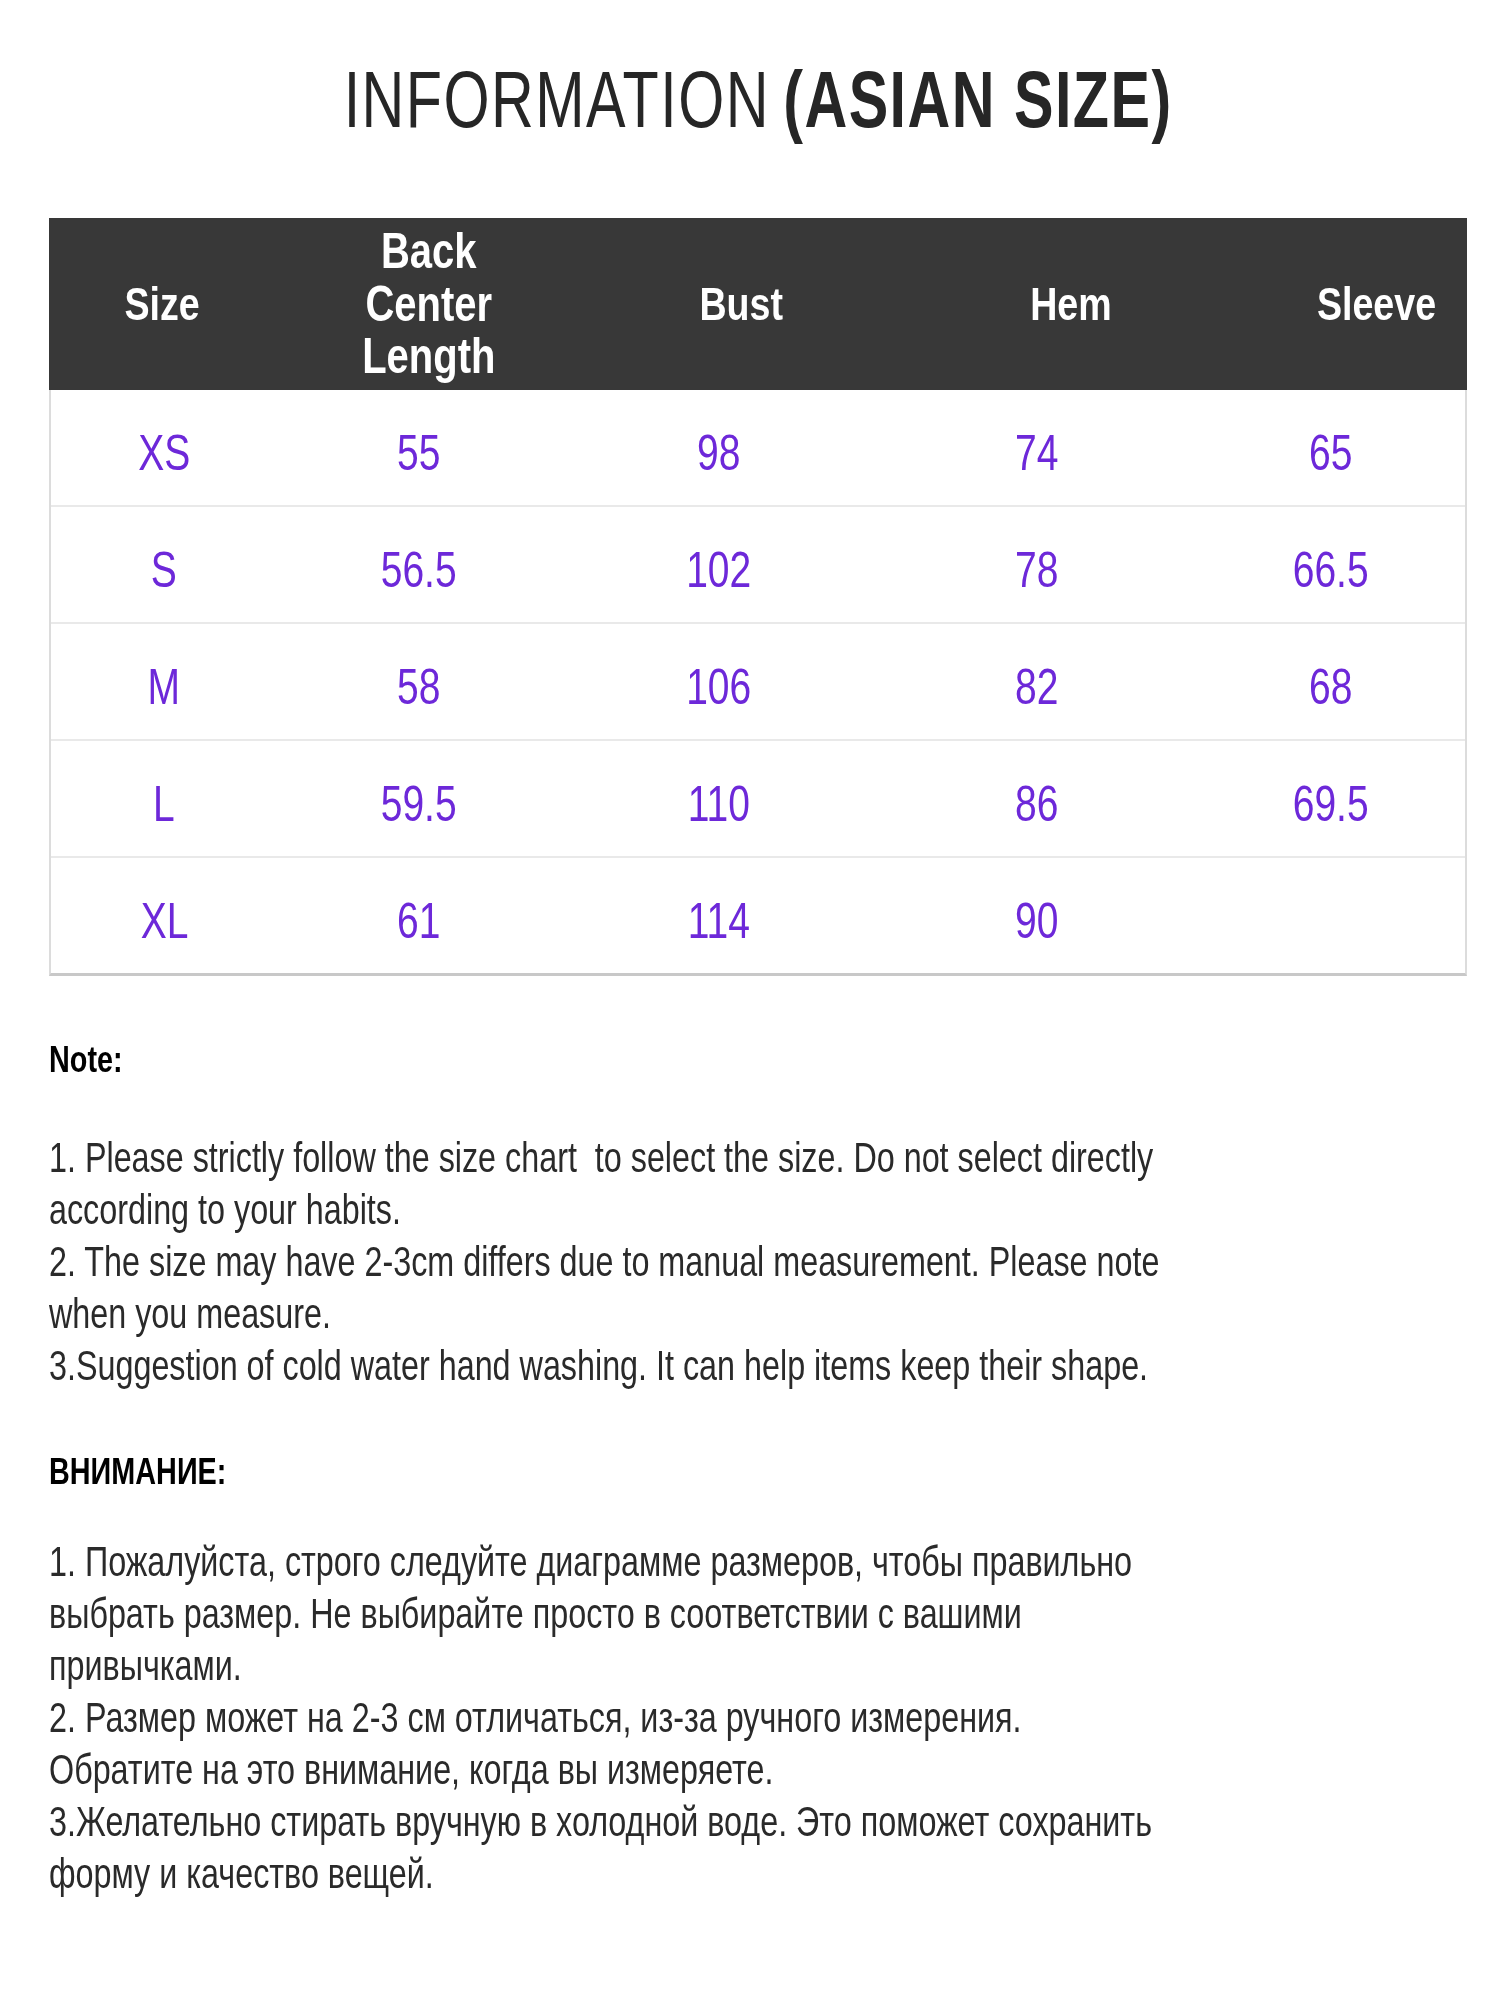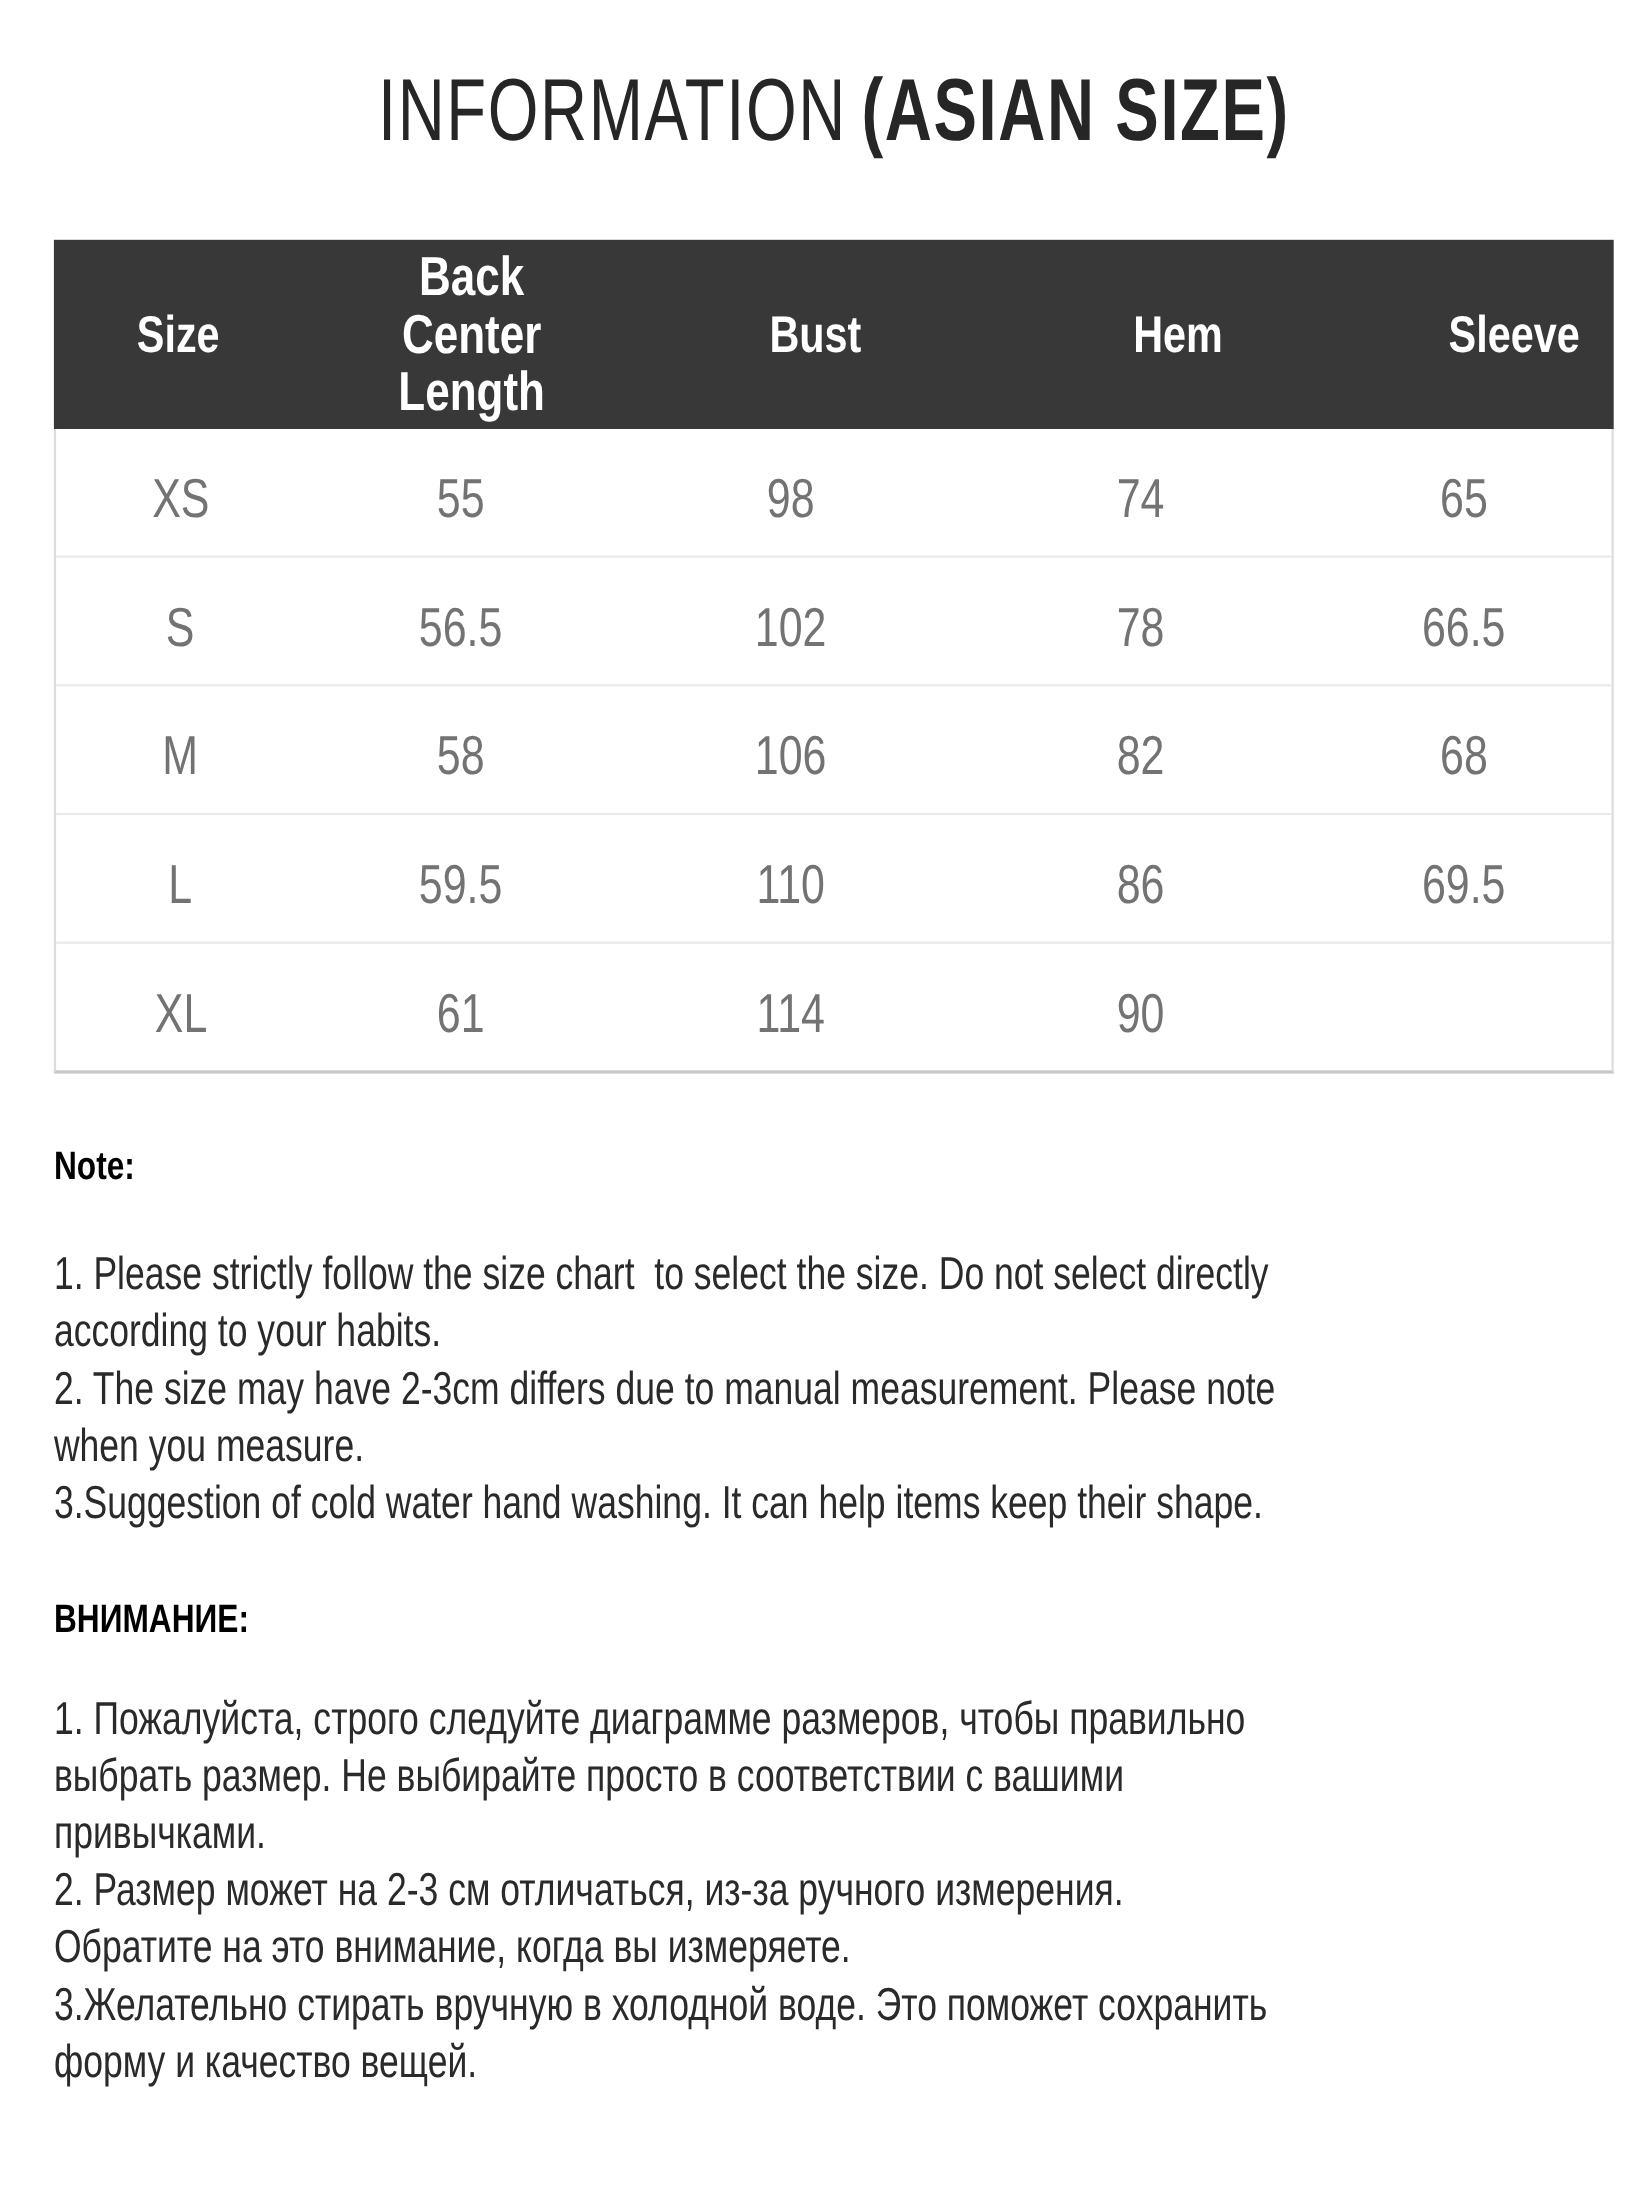--- a/index.html
+++ b/index.html
@@ -59,21 +59,21 @@
   .tr {
     display: grid;
     grid-template-columns: 16% 20% 22.5% 22.5% 19%;
     height: 115px;
     align-items: center;
   }
   .tr + .tr { border-top: 2px solid #e9e9e9; }
   .td {
     text-align: center;
     font-size: 50px;
-    color: #737373;
+    color: #6d28d9;
     padding-top: 10px;
   }
   .td .squeeze { display: inline-block; transform: scaleX(0.78); transform-origin: 50% 50%; }
 
   
   .note-heading {
     margin: 64px 0 0 0;
     font-size: 36px;
     line-height: 1.1;
     font-weight: 700;

